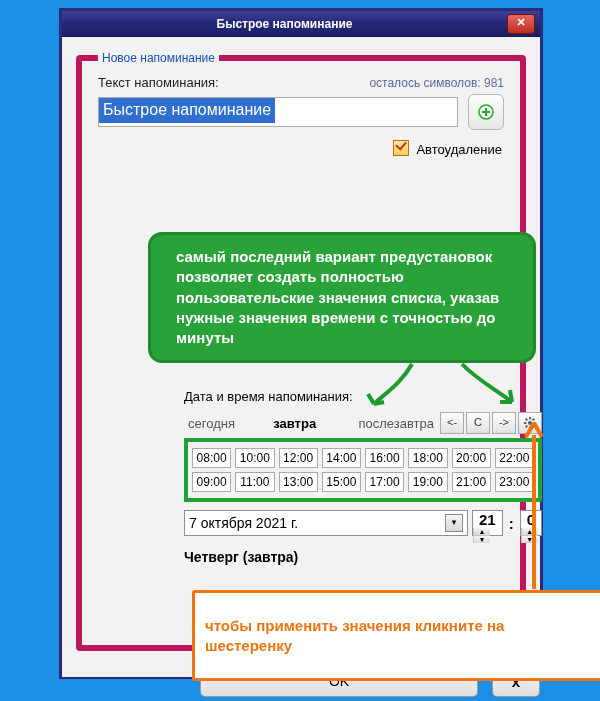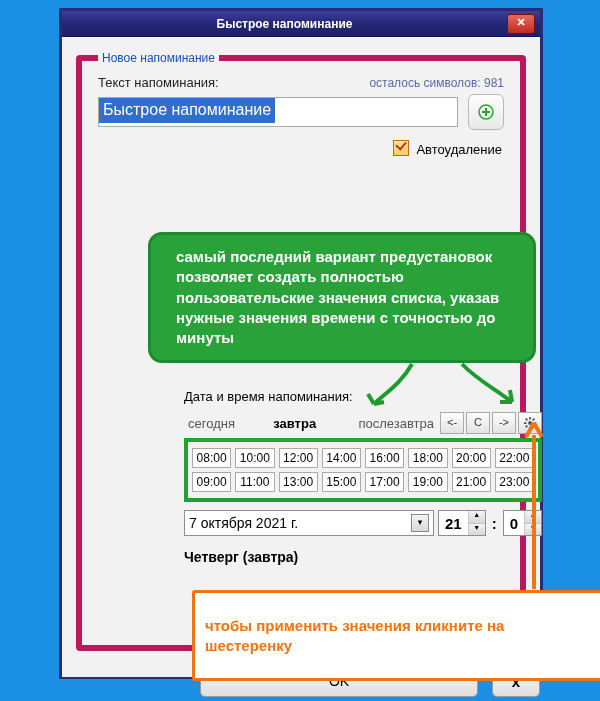--- a/index.html
+++ b/index.html
@@ -242,20 +242,21 @@
     font-size:9px;
     text-align:center;
     line-height:14px;
   }
   .spin-field {
     height:24px;
     border:1px solid #8e8e8e;
     background:#fff;
     display:flex;
     align-items:stretch;
+    flex-direction:column;
   }
   .spin-field .val {
     font-size:15px; font-weight:bold;
     padding:0 6px;
     display:flex;align-items:center;
   }
   .spin-btns {
     width:16px;
     display:flex;flex-direction:column;
     border-left:1px solid #c4c4c4;

